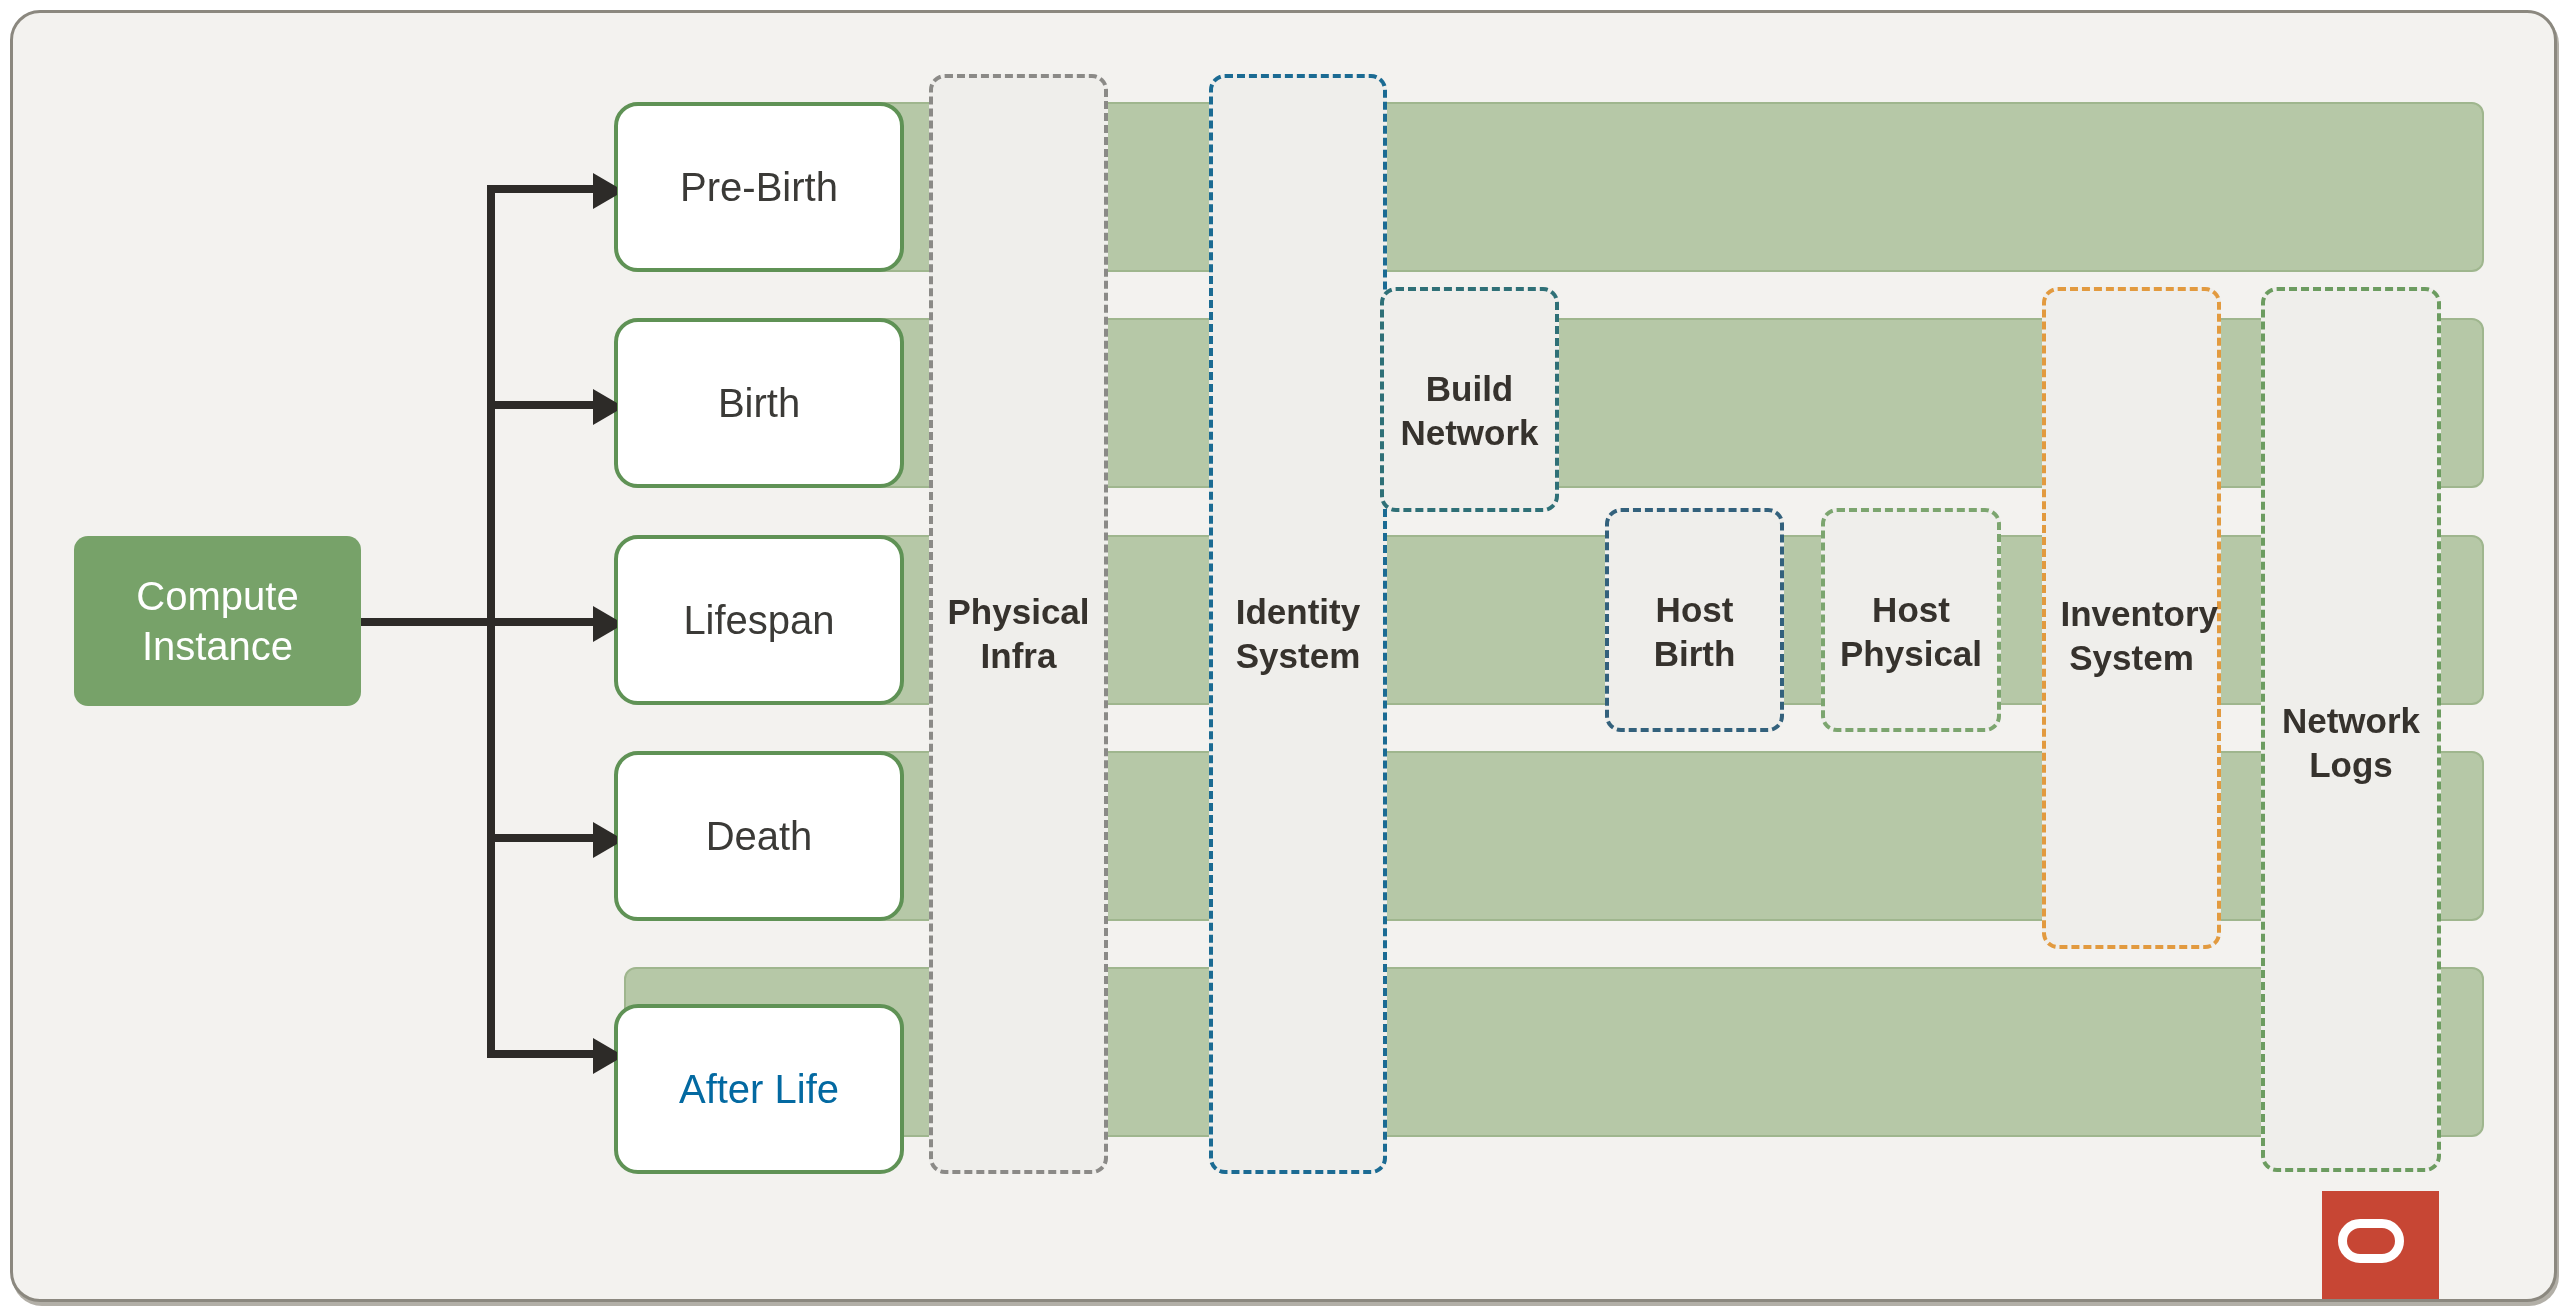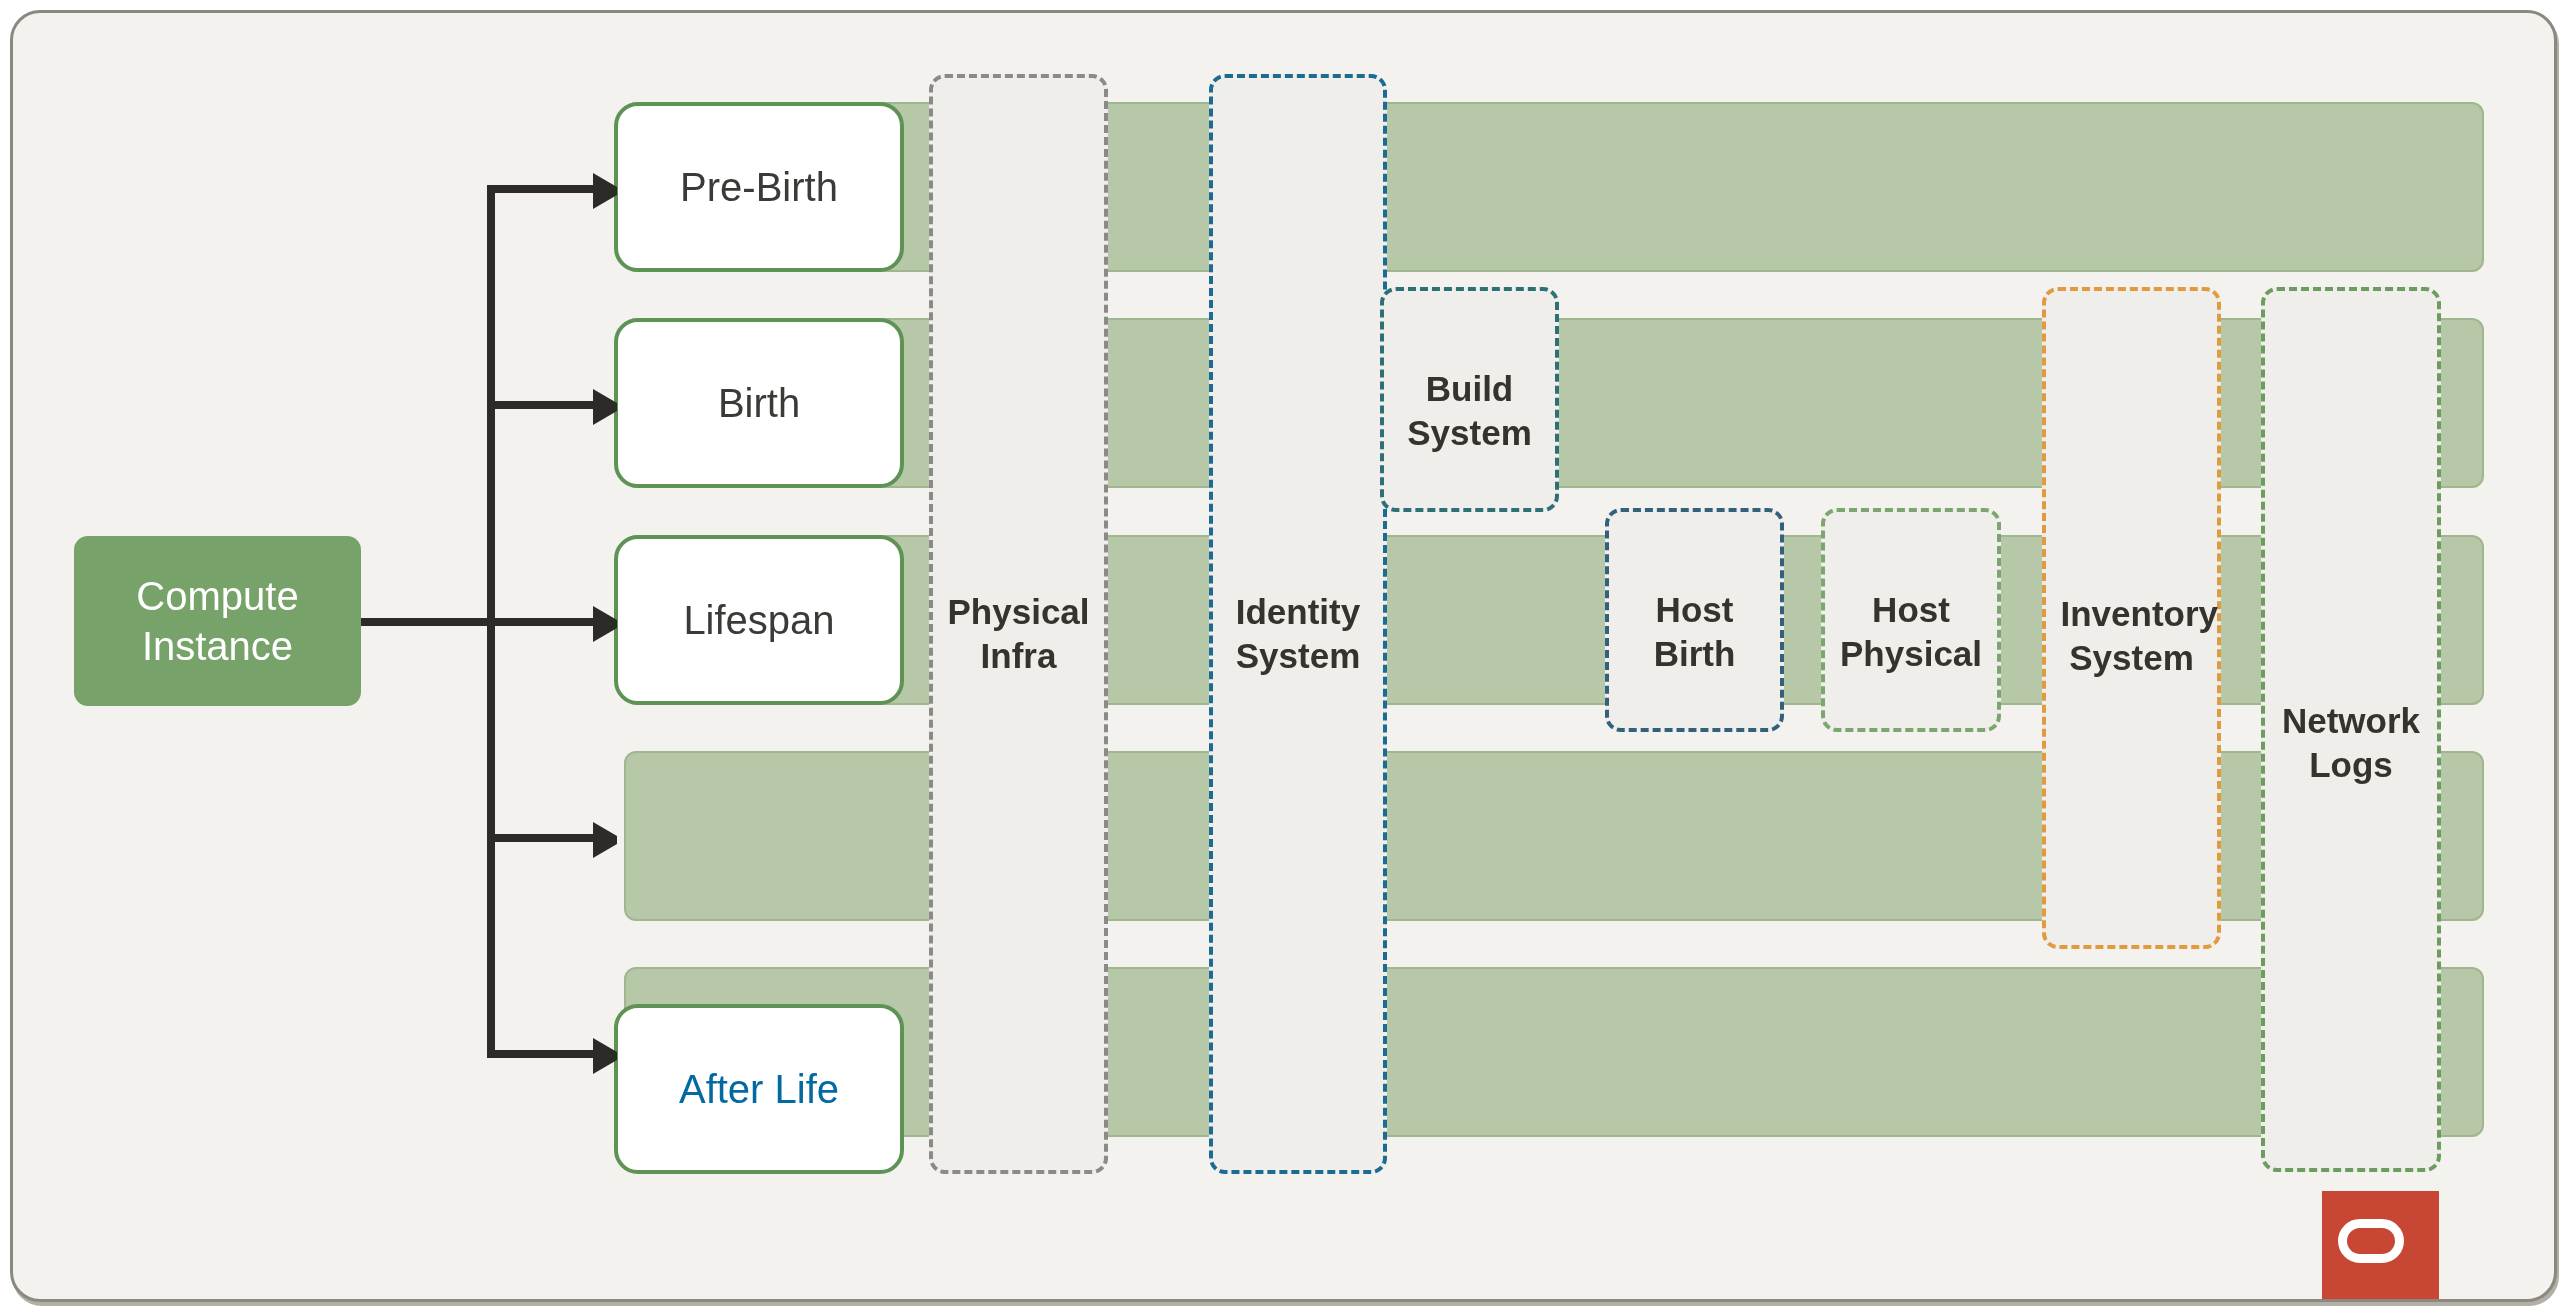--- a/index.html
+++ b/index.html
@@ -79,20 +79,23 @@
 
     <div class="phase" style="top: 98px; border-color: rgb(95, 146, 85); color: rgb(59, 58, 55);">
       <span>Pre-Birth</span>
     </div>
     <div class="phase" style="top: 314px; border-color: rgb(95, 146, 85); color: rgb(59, 58, 55);">
       <span>Birth</span>
     </div>
     <div class="phase" style="top: 531px; border-color: rgb(95, 146, 85); color: rgb(59, 58, 55);">
       <span>Lifespan</span>
     </div>
+    <div class="phase" style="top: 747px; border-color: rgb(95, 146, 85); color: rgb(59, 58, 55);">
+      <span>Death</span>
+    </div>
     <div class="phase" style="top: 1000px; border-color: rgb(95, 146, 85); color: #0369a1;">
       <span>After Life</span>
     </div>
 
     <div class="root-node" style="background-color: rgb(119, 162, 105); color: rgb(255, 255, 255);">
       <span>Compute Instance</span>
     </div>
 
     <div class="edge" style="left:357px; top:614px; width:126px; height:5px"></div>
     <div class="edge" style="left:483px; top:181px; width:5px; height:868px"></div>
@@ -116,21 +119,21 @@
     </div>
 
     <div class="syscol" style="left: 1160px; top: 70px; width: 178px; height: 1100px; border-color: rgb(27, 107, 147); margin-left: 45px;">
       <div class="col-label" style="top:504px">
         <span>Identity System</span>
       </div>
     </div>
 
     <div class="syscol" style="left: 1376px; top: 283px; width: 179px; height: 225px; border-color: rgb(47, 112, 119);">
       <div class="col-label" style="top:68px">
-        <span>Build System</span>
+        <span>Build Network</span>
       </div>
     </div>
 
     <div class="syscol" style="left: 1601px; top: 504px; width: 179px; height: 224px; border-color: rgb(51, 97, 124);">
       <div class="col-label" style="top:68px">
         <span>Host Birth</span>
       </div>
     </div>
 
     <div class="syscol" style="left: 1817px; top: 504px; width: 180px; height: 224px; border-color: rgb(124, 165, 111);">

